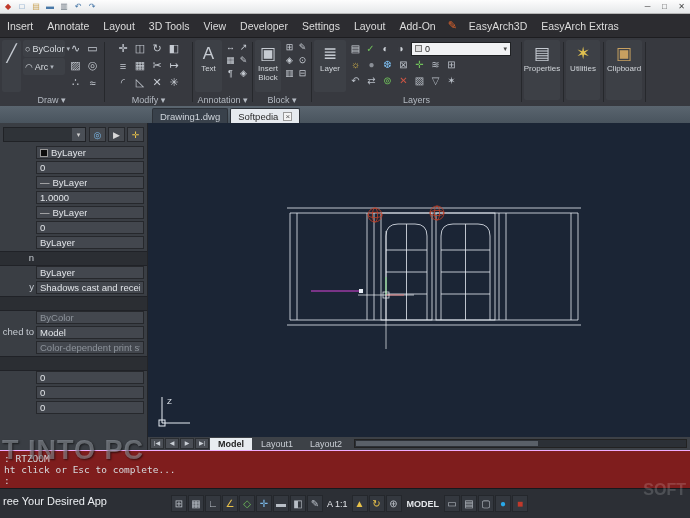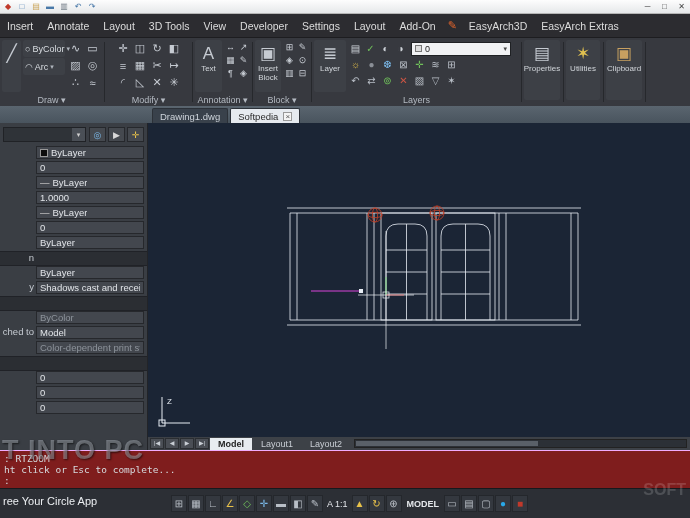--- a/index.html
+++ b/index.html
@@ -752,14 +752,14 @@
       <div class="sico">
         <span style="color: rgb(41, 168, 232);">●</span>
       </div>
       <div class="sico">
         <span style="color: rgb(192, 57, 43);">■</span>
       </div>
     </div>
 </div>
 
 <div class="wm-large">T INTO PC</div>
-<div class="wm-small">ree Your Circle App</div>
+<div class="wm-small">ree Your Desired App</div>
 <div class="wm-corner">SOFT</div>
 
 </body></html>

